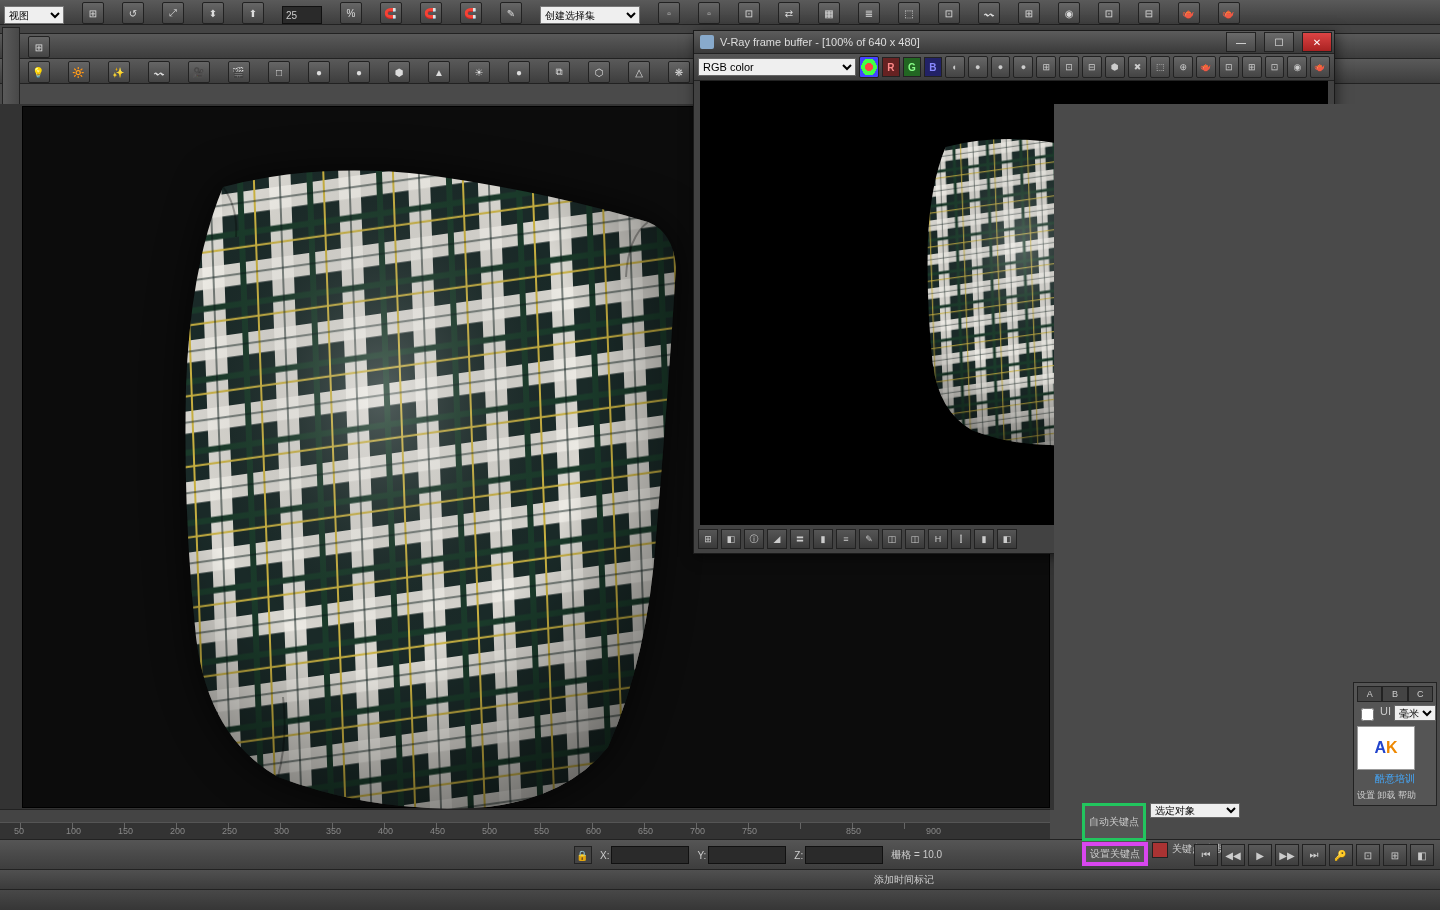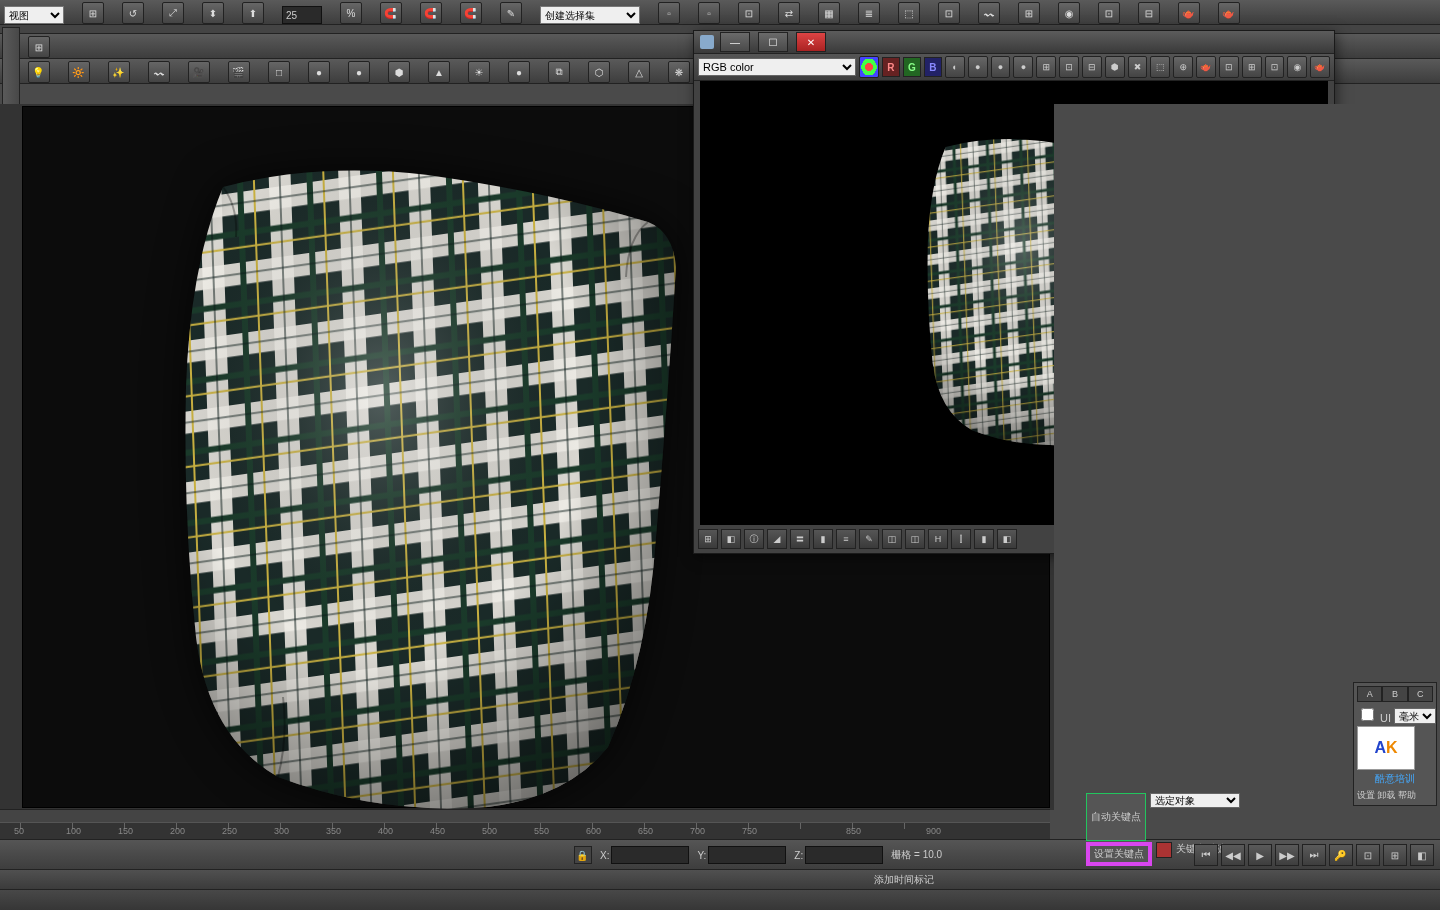--- a/index.html
+++ b/index.html
@@ -33,21 +33,21 @@
 .ruler span{position:absolute;top:3px}
 .ruler .tk{position:absolute;top:0;width:1px;height:6px;background:#666}
 .status{position:absolute;bottom:40px;left:0;right:0;height:30px;background:linear-gradient(#555,#3d3d3d);display:flex;align-items:center;padding:0 6px;gap:8px;border-top:1px solid #222;font-size:10px}
 .status .fld{display:flex;align-items:center;gap:2px}
 .status input{width:70px;background:#2a2a2a;border:1px solid #111;color:#ccc;height:16px;font-size:10px;padding:0 3px}
 .status2{position:absolute;bottom:20px;left:0;right:0;height:20px;background:linear-gradient(#505050,#3a3a3a);display:flex;align-items:center;padding:0 6px;gap:8px;border-top:1px solid #222;font-size:10px}
 .status3{position:absolute;bottom:0;left:0;right:0;height:20px;background:linear-gradient(#484848,#363636);display:flex;align-items:center;padding:0 6px;gap:8px;border-top:1px solid #222;font-size:10px}
 .rpanel{position:absolute;right:3px;bottom:104px;width:76px;background:#555;border:1px solid #222;padding:3px}
 .rpanel .tabs{display:flex;height:16px;margin-bottom:3px}
 .rpanel .tab{flex:1;background:#444;border:1px solid #222;text-align:center;font-size:9px;line-height:14px}
-.rpanel .row{display:flex;align-items:flex-end;gap:3px;margin:2px 0}
+.rpanel .row{display:flex;align-items:flex-start;gap:3px;margin:2px 0}
 .rpanel select{flex:1;background:#efefef;font-size:10px;height:16px;border:1px solid #666}
 .logo{width:56px;height:42px;background:#fff;border:1px solid #999;display:flex;align-items:center;justify-content:center;font-weight:bold;font-size:16px}
 .logo .a{color:#24c}.logo .k{color:#e80}
 .anim-ctrl{position:absolute;right:6px;bottom:44px;display:flex;gap:3px}
 .anim-ctrl .ic{width:22px;height:20px;background:linear-gradient(#5a5a5a,#3e3e3e);border:1px solid #222;display:flex;align-items:center;justify-content:center;font-size:10px}
 .key-sel{position:absolute;right:200px;bottom:44px;display:flex;flex-direction:column;gap:1px;font-size:10px}
 .key-sel select{background:#efefef;font-size:10px;height:15px;border:1px solid #666;width:90px}
 </style>
 </head>
 <body>
@@ -143,20 +143,21 @@
         <path d="M95 50 Q190 25 300 38 Q420 55 520 85 Q545 95 548 130 Q540 260 528 400 Q520 520 480 610 Q440 660 360 670 Q250 678 150 640 Q80 600 68 500 Q55 380 58 250 Q62 130 95 50 Z" fill="url(#shade)"></path>
         <path d="M95 50 Q110 70 108 100 M520 85 Q500 100 498 140 M150 640 Q160 600 155 560" stroke="#000" stroke-width="2" opacity=".3" fill="none"></path>
       </svg>
     </div>
   </div>
 </div>
 
 <div class="frame-buf">
   <div class="fb-title">
     <span style="width:14px;height:14px;background:#8ac;border-radius:2px"></span>
+    <span class="t">V-Ray frame buffer - [100% of 640 x 480]</span>
     <span class="winbtn min">—</span>
     <span class="winbtn max">☐</span>
     <span class="winbtn cls">✕</span>
   </div>
   <div class="fb-tool">
     <select><option>RGB color</option></select>
     <span class="ic" style="background:radial-gradient(#f44 30%,#4f4 30% 60%,#44f 60%)"></span>
     <span class="rgb" style="background:#622;color:#f88">R</span>
     <span class="rgb" style="background:#262;color:#8f8">G</span>
     <span class="rgb" style="background:#226;color:#88f">B</span>
@@ -282,21 +283,21 @@
     </span>
   <span class="fld">
       <span>Z:</span>
       <input value="" style="">
     </span>
   <span>栅格 = 10.0</span>
 </div>
 
 <div class="key-sel">
   <span style="display:flex;gap:4px">
-      <span style="background:#555;border:1px solid #22c55e;padding:16px 4px">自动关键点</span>
+      <span style="background:#555;border:3px solid #22c55e;padding:9px 4px">自动关键点</span>
       <select><option>选定对象</option></select>
     </span>
   <span style="display:flex;gap:4px">
       <span style="background:#555;border:4px solid #d946ef;padding:1px 4px">设置关键点</span>
       <span style="width:14px;height:14px;background:#a33;border:1px solid #222"></span>
       <span>关键点过滤器</span>
     </span>
 </div>
 
 <div class="anim-ctrl" id="anim">

